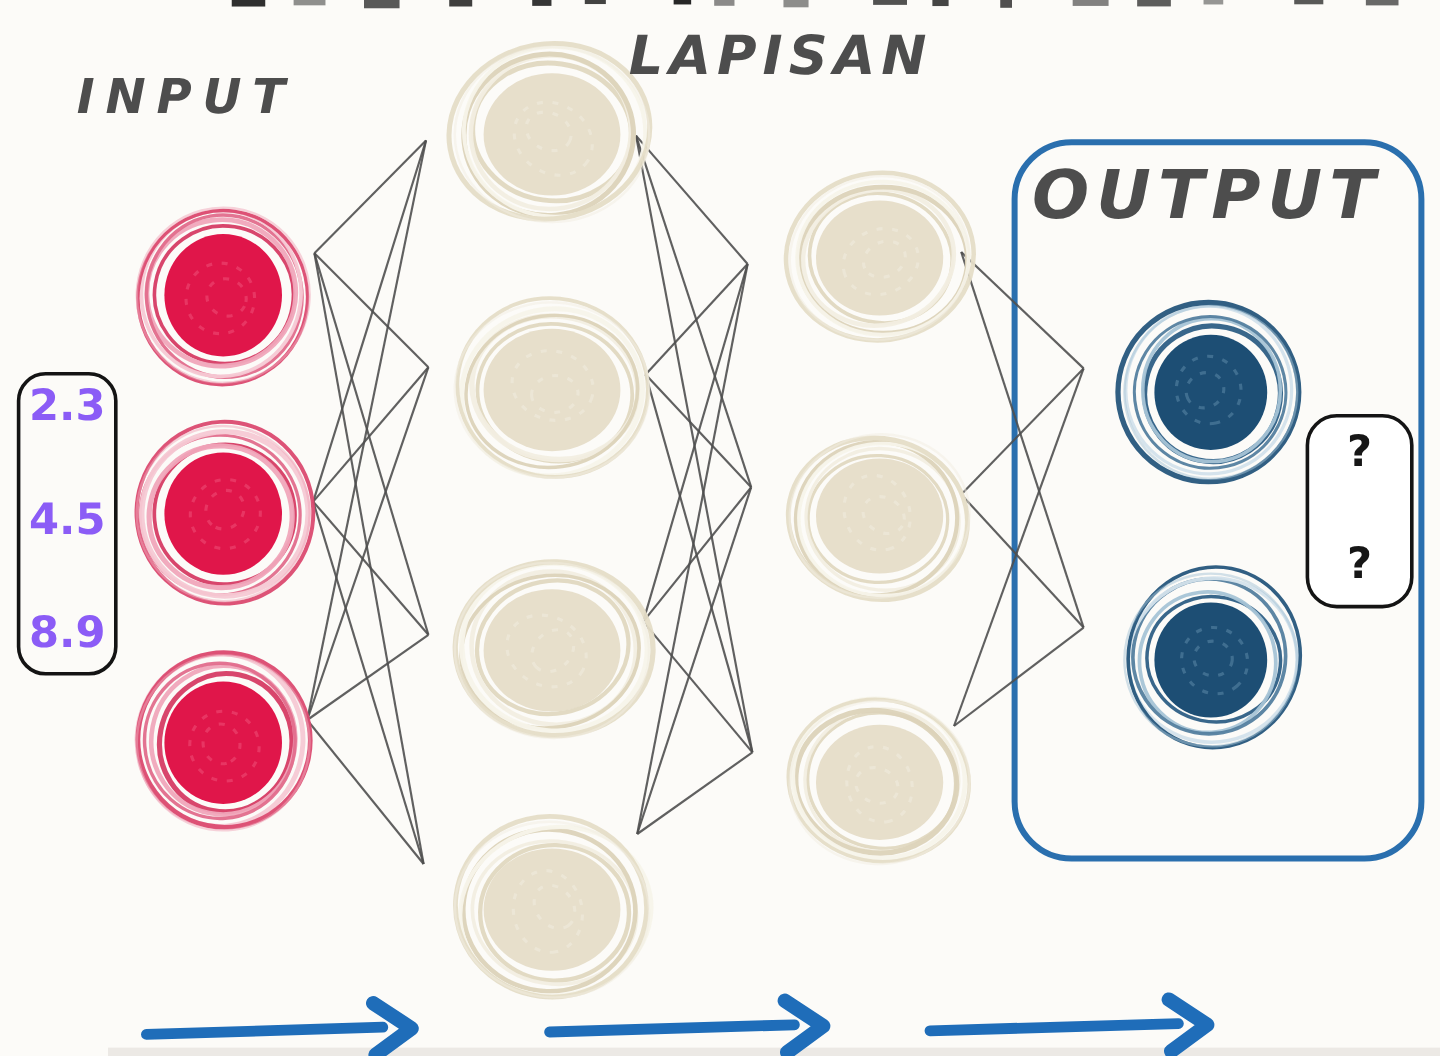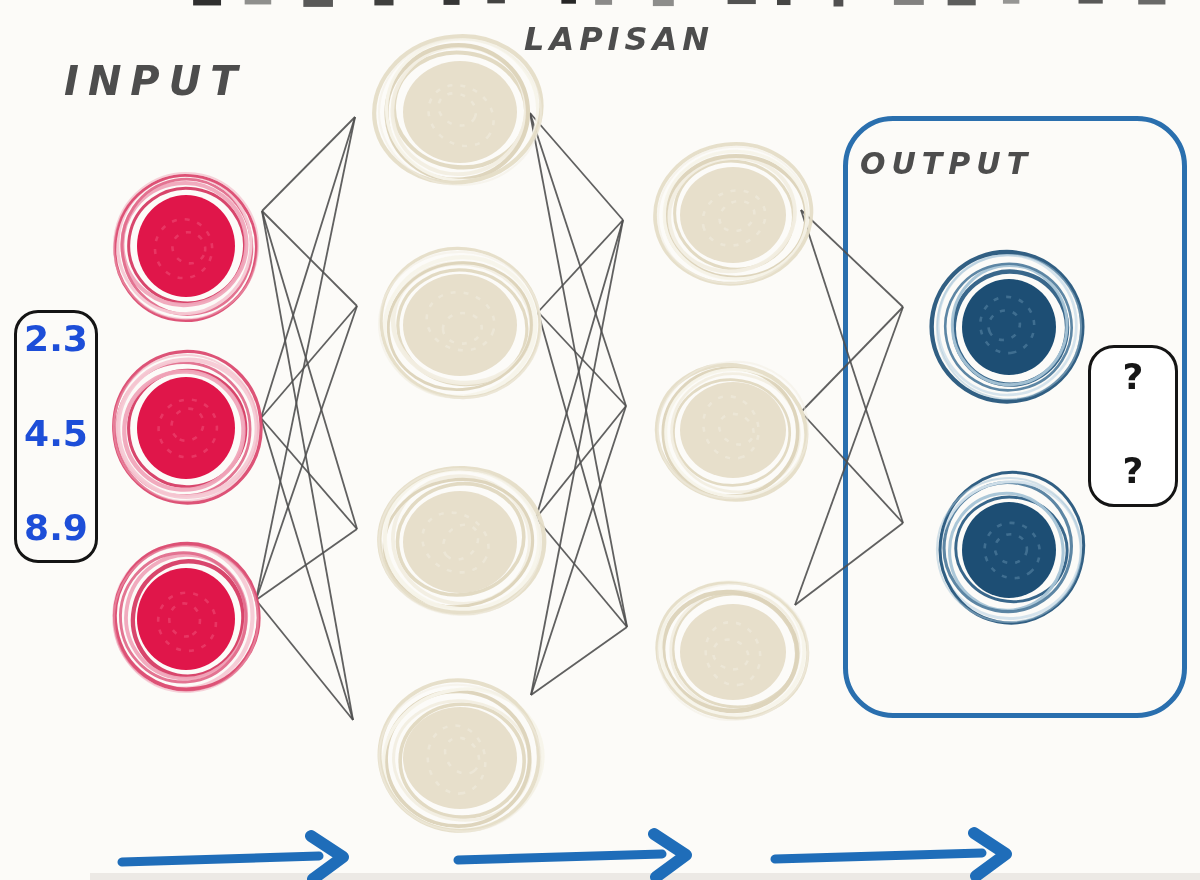--- a/index.html
+++ b/index.html
@@ -13,42 +13,42 @@
   .abs{position:absolute;}
   .layer-label{
     color:#4d4d4d;
     font-style:italic;
     font-weight:bold;
     white-space:nowrap;
     z-index:6;
     user-select:none;
   }
   #input-label{left:64px;top:58px;font-size:40px;letter-spacing:9px;}
-  #lapisan-label{left:524px;top:20px;font-size:32px;letter-spacing:5px;}
-  #output-label{left:860px;top:146px;font-size:30px;letter-spacing:6px;}
+  #lapisan-label{left:524px;top:20px;font-size:45px;letter-spacing:5px;}
+  #output-label{left:860px;top:131px;font-size:56px;letter-spacing:6px;}
 
   #output-frame{
     left:843px;top:116px;width:344px;height:602px;
     border:5px solid #2a6fae;border-radius:50px;
     box-sizing:border-box;
     background:transparent;
     z-index:1;
   }
   #input-values-box{
     left:14px;top:310px;width:84px;height:253px;
     border:3.5px solid #141414;border-radius:24px;
     box-sizing:border-box;
     display:flex;flex-direction:column;justify-content:space-between;
     padding:6px 0 12px 0;
     z-index:5;
     background:transparent;
   }
   #input-values-box .val{
     text-align:center;
-    font-size:36px;font-weight:bold;color:#1d4ed8;
+    font-size:36px;font-weight:bold;color:#8b5cf6;
     line-height:1.1;
   }
   #question-box{
     left:1088px;top:345px;width:90px;height:162px;
     border:3.5px solid #141414;border-radius:26px;
     box-sizing:border-box;
     display:flex;flex-direction:column;justify-content:space-between;
     padding:10px 0 14px 0;
     z-index:6;
     background:#fff;

